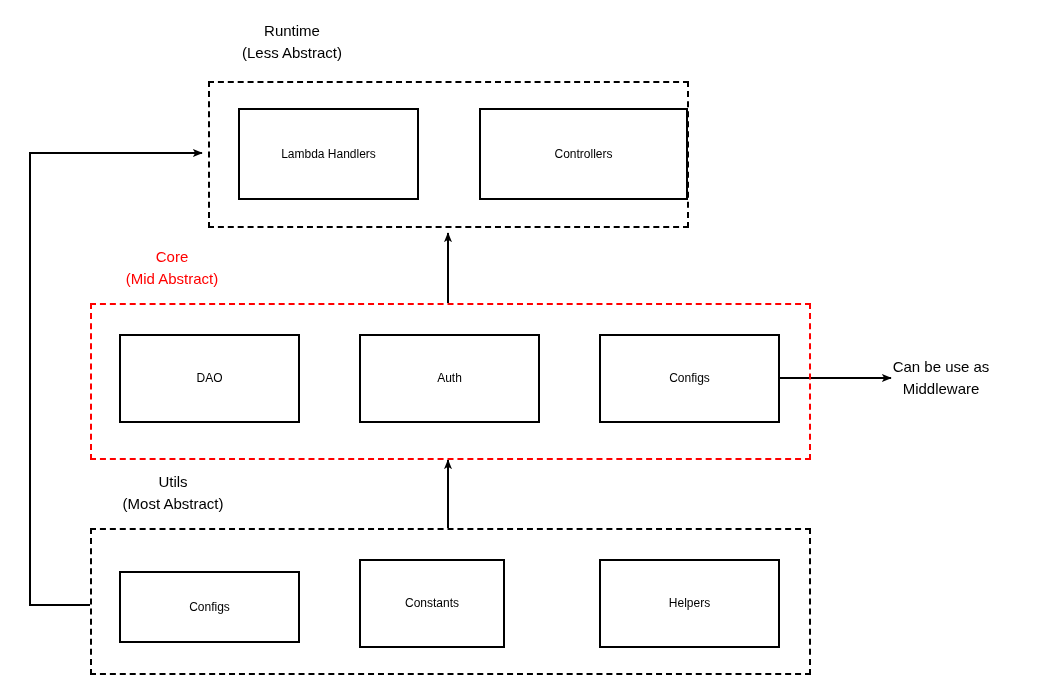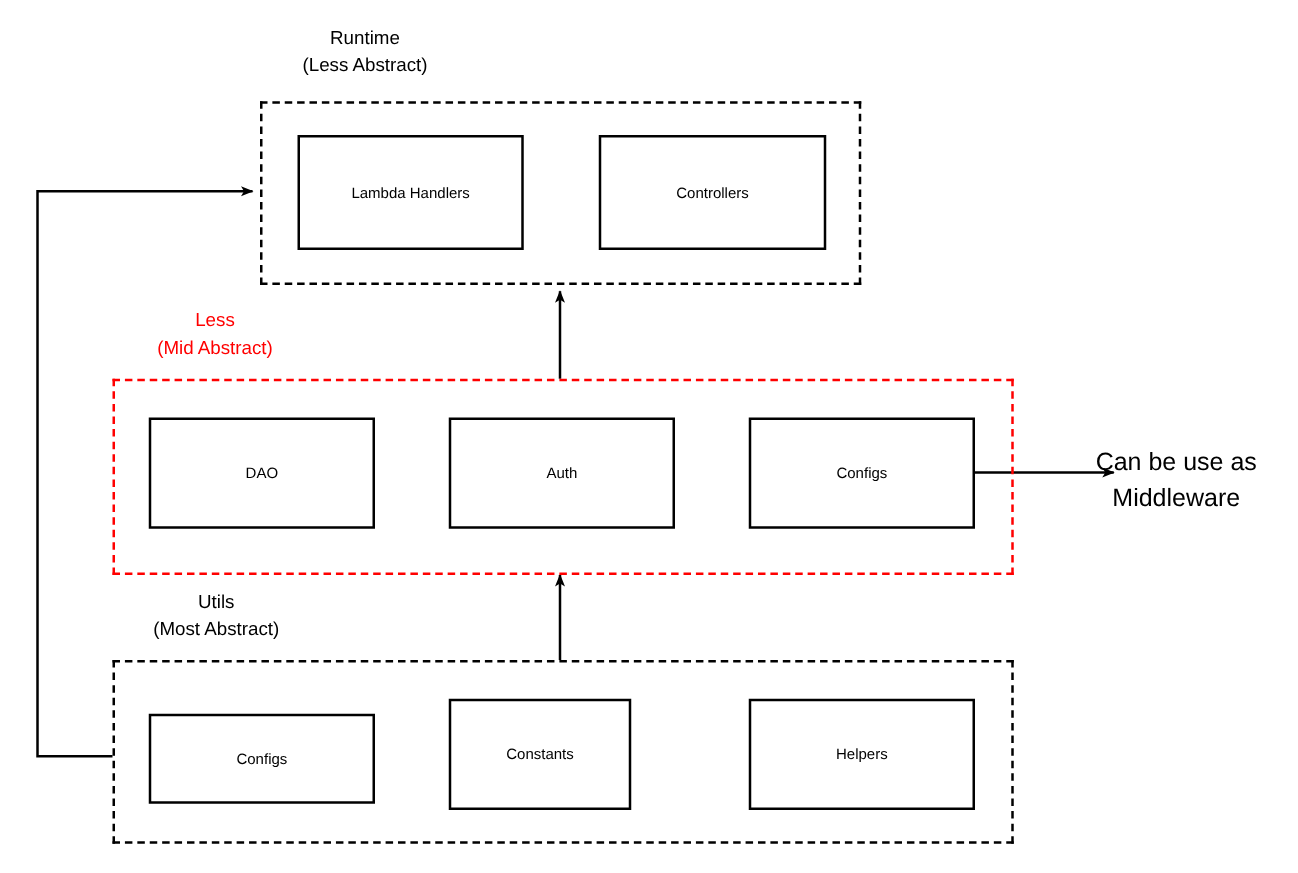--- a/index.html
+++ b/index.html
@@ -63,21 +63,21 @@
   }
   .group-title.red-title {
     color: #ff0000;
   }
   .group-title .title-line {
     display: block;
   }
   .side-note {
     position: absolute;
     text-align: center;
-    font-size: 20px;
+    font-size: 15px;
     line-height: 1.45;
     color: #000000;
     white-space: nowrap;
   }
   .side-note .note-line {
     display: block;
   }
 </style>
 </head>
 <body>
@@ -104,26 +104,26 @@
     <span class="title-line">Runtime</span>
     <span class="title-line">(Less Abstract)</span>
   </div>
 
   <div class="group-box group-black" style="left:208px; top:81px; width:481px; height:147px;"></div>
 
   <div class="node-box" style="left:238px; top:108px; width:181px; height:92px;">
     <span class="node-label">Lambda Handlers</span>
   </div>
 
-  <div class="node-box" style="left:479px; top:108px; width:182px; height:92px;justify-content:center;">
+  <div class="node-box" style="left:479px; top:108px; width:209px; height:92px;justify-content:center;">
     <span class="node-label">Controllers</span>
   </div>
 
   <div class="group-title red-title" style="left:72px; top:246px; width:200px;">
-    <span class="title-line">Less</span>
+    <span class="title-line">Core</span>
     <span class="title-line">(Mid Abstract)</span>
   </div>
 
   <div class="group-box group-red" style="left:90px; top:303px; width:721px; height:157px;"></div>
 
   <div class="node-box" style="left:119px; top:334px; width:181px; height:89px;">
     <span class="node-label">DAO</span>
   </div>
 
   <div class="node-box" style="left:359px; top:334px; width:181px; height:89px;">

